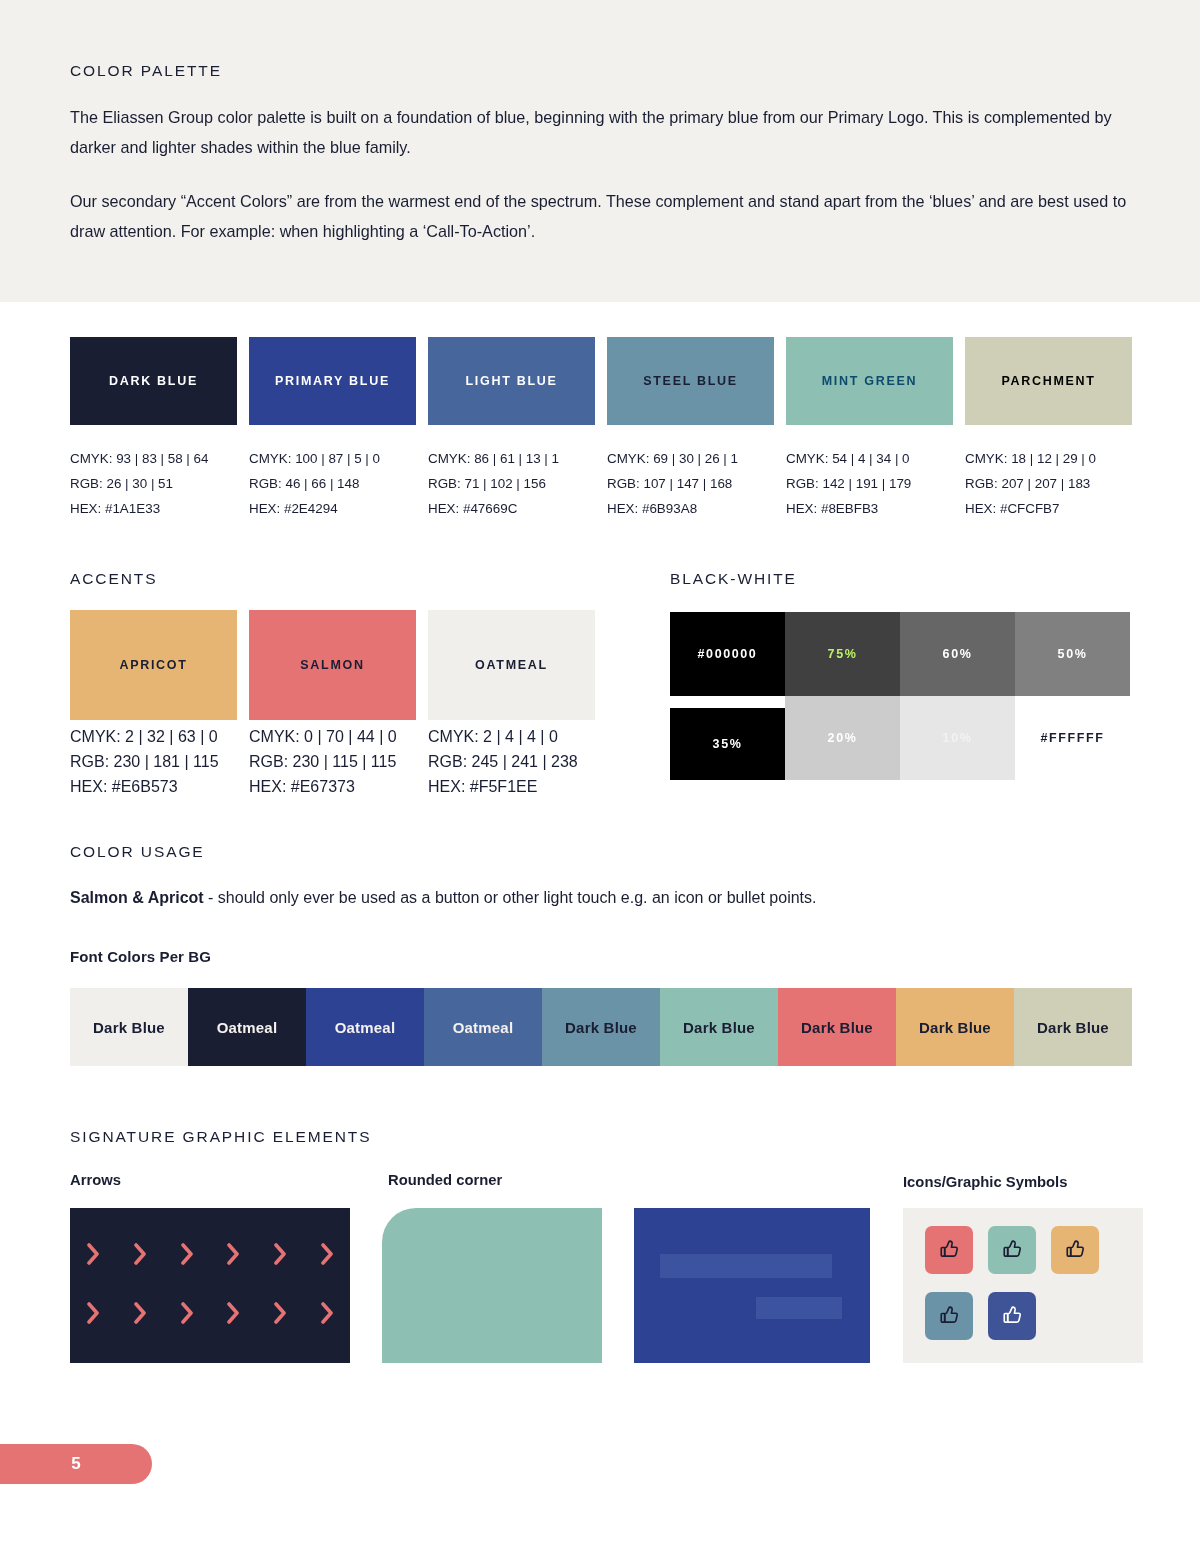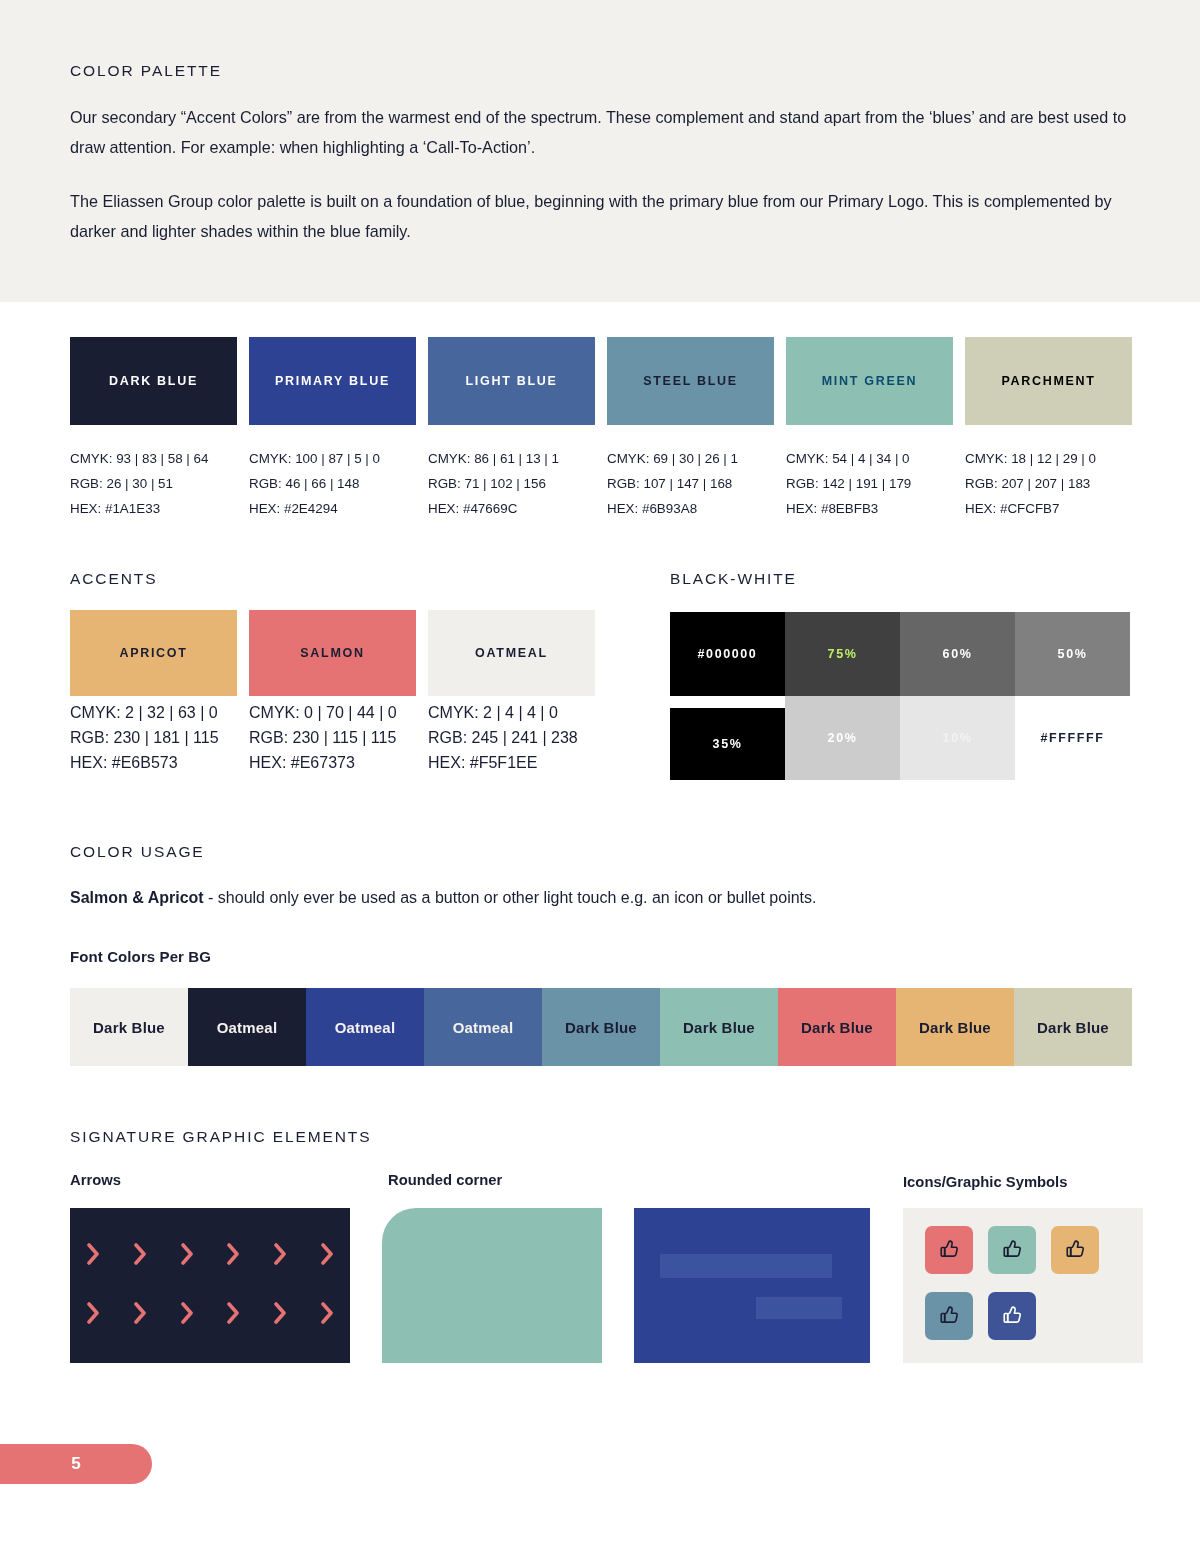--- a/index.html
+++ b/index.html
@@ -31,21 +31,21 @@
     font-size:12.5px;letter-spacing:1.7px;font-weight:700;
   }
   .swatch-meta{margin-top:21px;font-size:13.4px;line-height:25px;color:#1A1E33;}
 
   
   .accents-head{position:absolute;left:70px;top:570px;}
   .bw-head{position:absolute;left:670px;top:570px;}
   .accent-row{position:absolute;left:70px;top:610px;display:flex;gap:12px;}
   .accent-col{width:167px;}
   .accent-chip{
-    height:86px;display:flex;align-items:center;justify-content:center;
+    height:110px;display:flex;align-items:center;justify-content:center;
     font-size:12.5px;letter-spacing:1.7px;font-weight:700;
   }
   .accent-meta{margin-top:4px;font-size:16px;line-height:25px;}
 
   .bw-grid{
     position:absolute;left:670px;top:612px;width:460px;
     display:grid;grid-template-columns:repeat(4,115px);grid-template-rows:84px 84px;
   }
   .bw-cell{
     display:flex;align-items:center;justify-content:center;
@@ -106,22 +106,22 @@
   }
   .page-num{color:#ffffff;font-size:17px;font-weight:700;}
 </style>
 </head>
 <body>
 
 <div class="band"></div>
 
 <div class="intro">
   <div class="sec-title">COLOR PALETTE</div>
+  <p class="para">The Eliassen Group color palette is built on a foundation of blue, beginning with the primary blue from our Primary Logo. This is complemented by darker and lighter shades within the blue family.</p>
   <p class="para">Our secondary “Accent Colors” are from the warmest end of the spectrum. These complement and stand apart from the ‘blues’ and are best used to draw attention. For example: when highlighting a ‘Call-To-Action’.</p>
-  <p class="para">The Eliassen Group color palette is built on a foundation of blue, beginning with the primary blue from our Primary Logo. This is complemented by darker and lighter shades within the blue family.</p>
 </div>
 
 <div class="swatch-row" id="swatchRow">
     <div class="swatch-col">
       <div class="swatch-chip" style="background:#1A1E33;color:#FFFFFF">DARK BLUE</div>
       <div class="swatch-meta">
         <div>CMYK: 93 | 83 | 58 | 64</div>
         <div>RGB: 26 | 30 | 51</div>
         <div>HEX: #1A1E33</div>
       </div>

